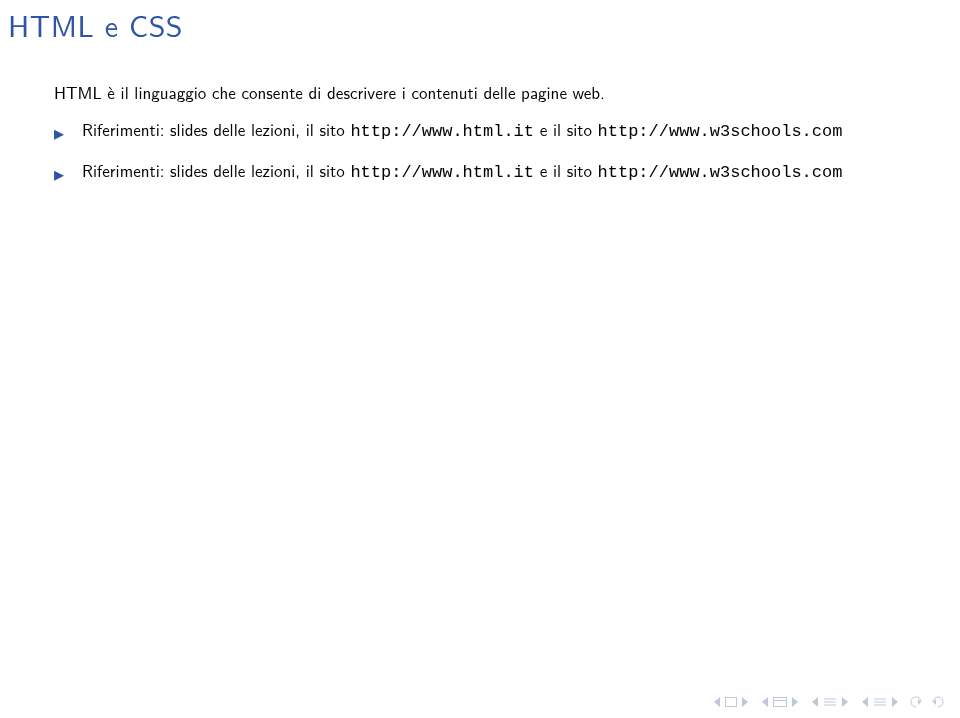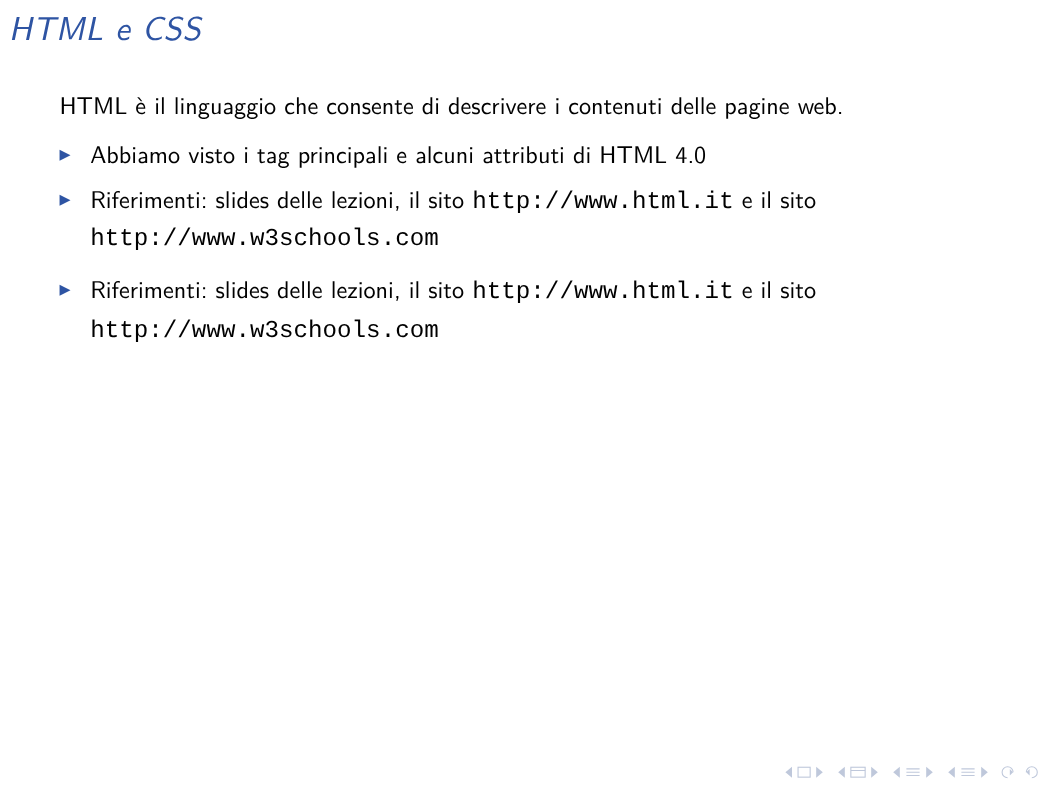--- a/index.html
+++ b/index.html
@@ -18,24 +18,23 @@
     height: 718px;
     padding: 0 56px 0 8px;
     position: relative;
   }
   .title {
     color: #2e54a3;
     font-size: 30px;
     font-weight: 400;
     margin: 2px 0 34px 0;
     letter-spacing: 0.5px;
-    font-style: italic;
   }
   .content {
-    font-size: 22px;
+    font-size: 17px;
     line-height: 1.38;
     color: #000;
     margin-left: 46px;
   }
   .para {
     margin: 0 0 14px 0;
   }
   ul.beamer {
     list-style: none;
     margin: 0 0 14px 0;
@@ -95,23 +94,20 @@
 
 <div class="slide">
 
   <h1 class="title">HTML e CSS</h1>
 
   <div class="content">
 
     <p class="para">HTML è il linguaggio che consente di descrivere i contenuti delle pagine web.</p>
 
     <ul class="beamer">
-      <li>
-        <span>Abbiamo visto i tag principali e alcuni attributi di HTML 4.0</span>
-      </li>
       <li>
         <span>Riferimenti: slides delle lezioni, il sito </span><span class="tt">http://www.html.it</span><span> e il sito </span><span class="tt">http://www.w3schools.com</span>
       </li>
     </ul>
 
 
     <ul class="beamer">
       <li>
         <span>Riferimenti: slides delle lezioni, il sito </span><span class="tt">http://www.html.it</span><span> e il sito </span><span class="tt">http://www.w3schools.com</span>
       </li>

